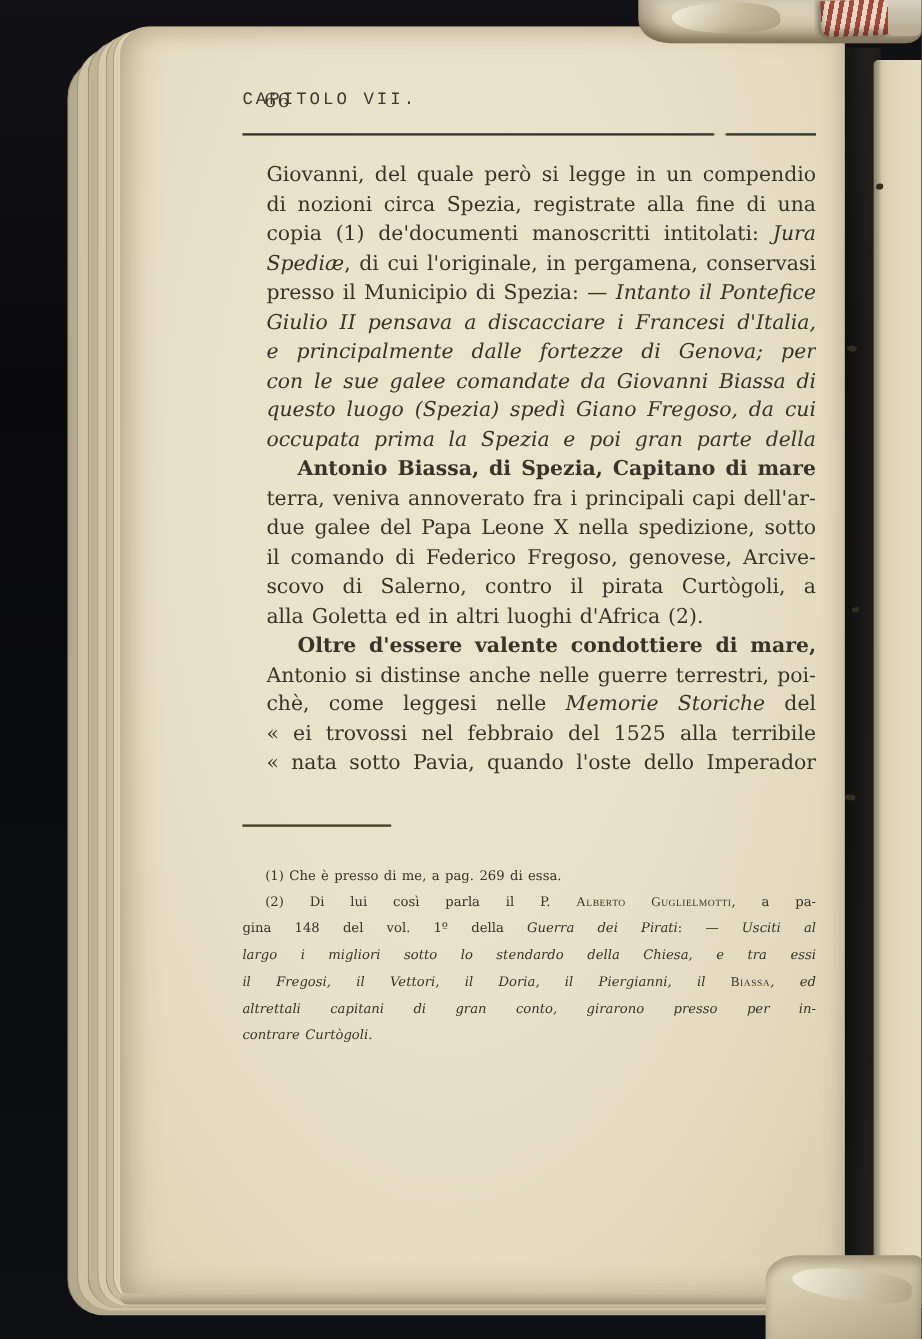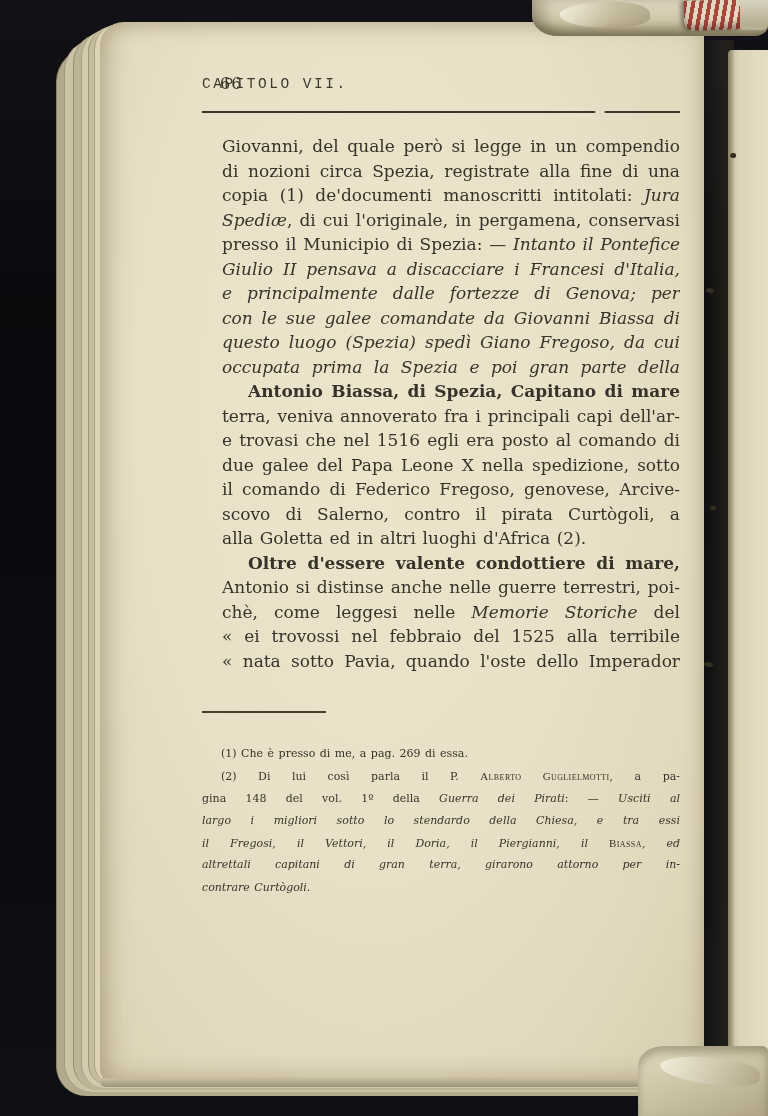--- a/index.html
+++ b/index.html
@@ -164,36 +164,35 @@
         <div class="line j"><span class="seg-n">copia (1) de'documenti manoscritti intitolati: </span><span class="seg-i">Jura</span></div>
         <div class="line j"><span class="seg-i">Spediæ</span><span class="seg-n">, di cui l'originale, in pergamena, conservasi</span></div>
         <div class="line j"><span class="seg-n">presso il Municipio di Spezia: — </span><span class="seg-i">Intanto il Pontefice</span></div>
         <div class="line j"><span class="seg-i">Giulio II pensava a discacciare i Francesi d'Italia,</span></div>
         <div class="line j"><span class="seg-i">e principalmente dalle fortezze di Genova; per questo</span></div>
         <div class="line j"><span class="seg-i">con le sue galee comandate da Giovanni Biassa di</span></div>
         <div class="line j"><span class="seg-i">questo luogo (Spezia) spedì Giano Fregoso, da cui fu</span></div>
         <div class="line j"><span class="seg-i">occupata prima la Spezia e poi gran parte della riviera.</span></div>
         <div class="line j ind-b"><span class="seg-n">Antonio Biassa, di Spezia, Capitano di mare e di</span></div>
         <div class="line j"><span class="seg-n">terra, veniva annoverato fra i principali capi dell'ar-</span></div>
-        <div class="line j"><span class="seg-n">e trovasi che nel 1516 egli era posto al comando di</span></div>
         <div class="line j"><span class="seg-n">due galee del Papa Leone X nella spedizione, sotto</span></div>
         <div class="line j"><span class="seg-n">il comando di Federico Fregoso, genovese, Arcive-</span></div>
         <div class="line j"><span class="seg-n">scovo di Salerno, contro il pirata Curtògoli, a Biserta,</span></div>
         <div class="line"><span class="seg-n">alla Goletta ed in altri luoghi d'Africa (2).</span></div>
         <div class="line j ind-b"><span class="seg-n">Oltre d'essere valente condottiere di mare, il nostro</span></div>
         <div class="line j"><span class="seg-n">Antonio si distinse anche nelle guerre terrestri, poi-</span></div>
         <div class="line j"><span class="seg-n">chè, come leggesi nelle </span><span class="seg-i">Memorie Storiche</span><span class="seg-n"> del Gerini:</span></div>
         <div class="line j"><span class="seg-n">« ei trovossi nel febbraio del 1525 alla terribile gior-</span></div>
         <div class="line j"><span class="seg-n">« nata sotto Pavia, quando l'oste dello Imperador</span></div>
       </div>
     <div class="footnote-rule"></div>
     <div class="footnotes">
         <div class="line ind-f"><span class="seg-n">(1) Che è presso di me, a pag. 269 di essa.</span></div>
         <div class="line j ind-f"><span class="seg-n">(2) Di lui così parla il P. </span><span class="seg-sc">Alberto Guglielmotti</span><span class="seg-n">, a pa-</span></div>
         <div class="line j"><span class="seg-n">gina 148 del vol. 1º della </span><span class="seg-i">Guerra dei Pirati</span><span class="seg-n">: — </span><span class="seg-i">Usciti al</span></div>
         <div class="line j"><span class="seg-i">largo i migliori sotto lo stendardo della Chiesa, e tra essi</span></div>
         <div class="line j"><span class="seg-i">il Fregosi, il Vettori, il Doria, il Piergianni, il </span><span class="seg-sc">Biassa</span><span class="seg-i">, ed</span></div>
-        <div class="line j"><span class="seg-i">altrettali capitani di gran terra, girarono attorno per in-</span></div>
+        <div class="line j"><span class="seg-i">altrettali capitani di gran conto, girarono presso per in-</span></div>
         <div class="line"><span class="seg-i">contrare Curtògoli.</span></div>
       </div>
   </div>
 
 </div>
 
 </body></html>

